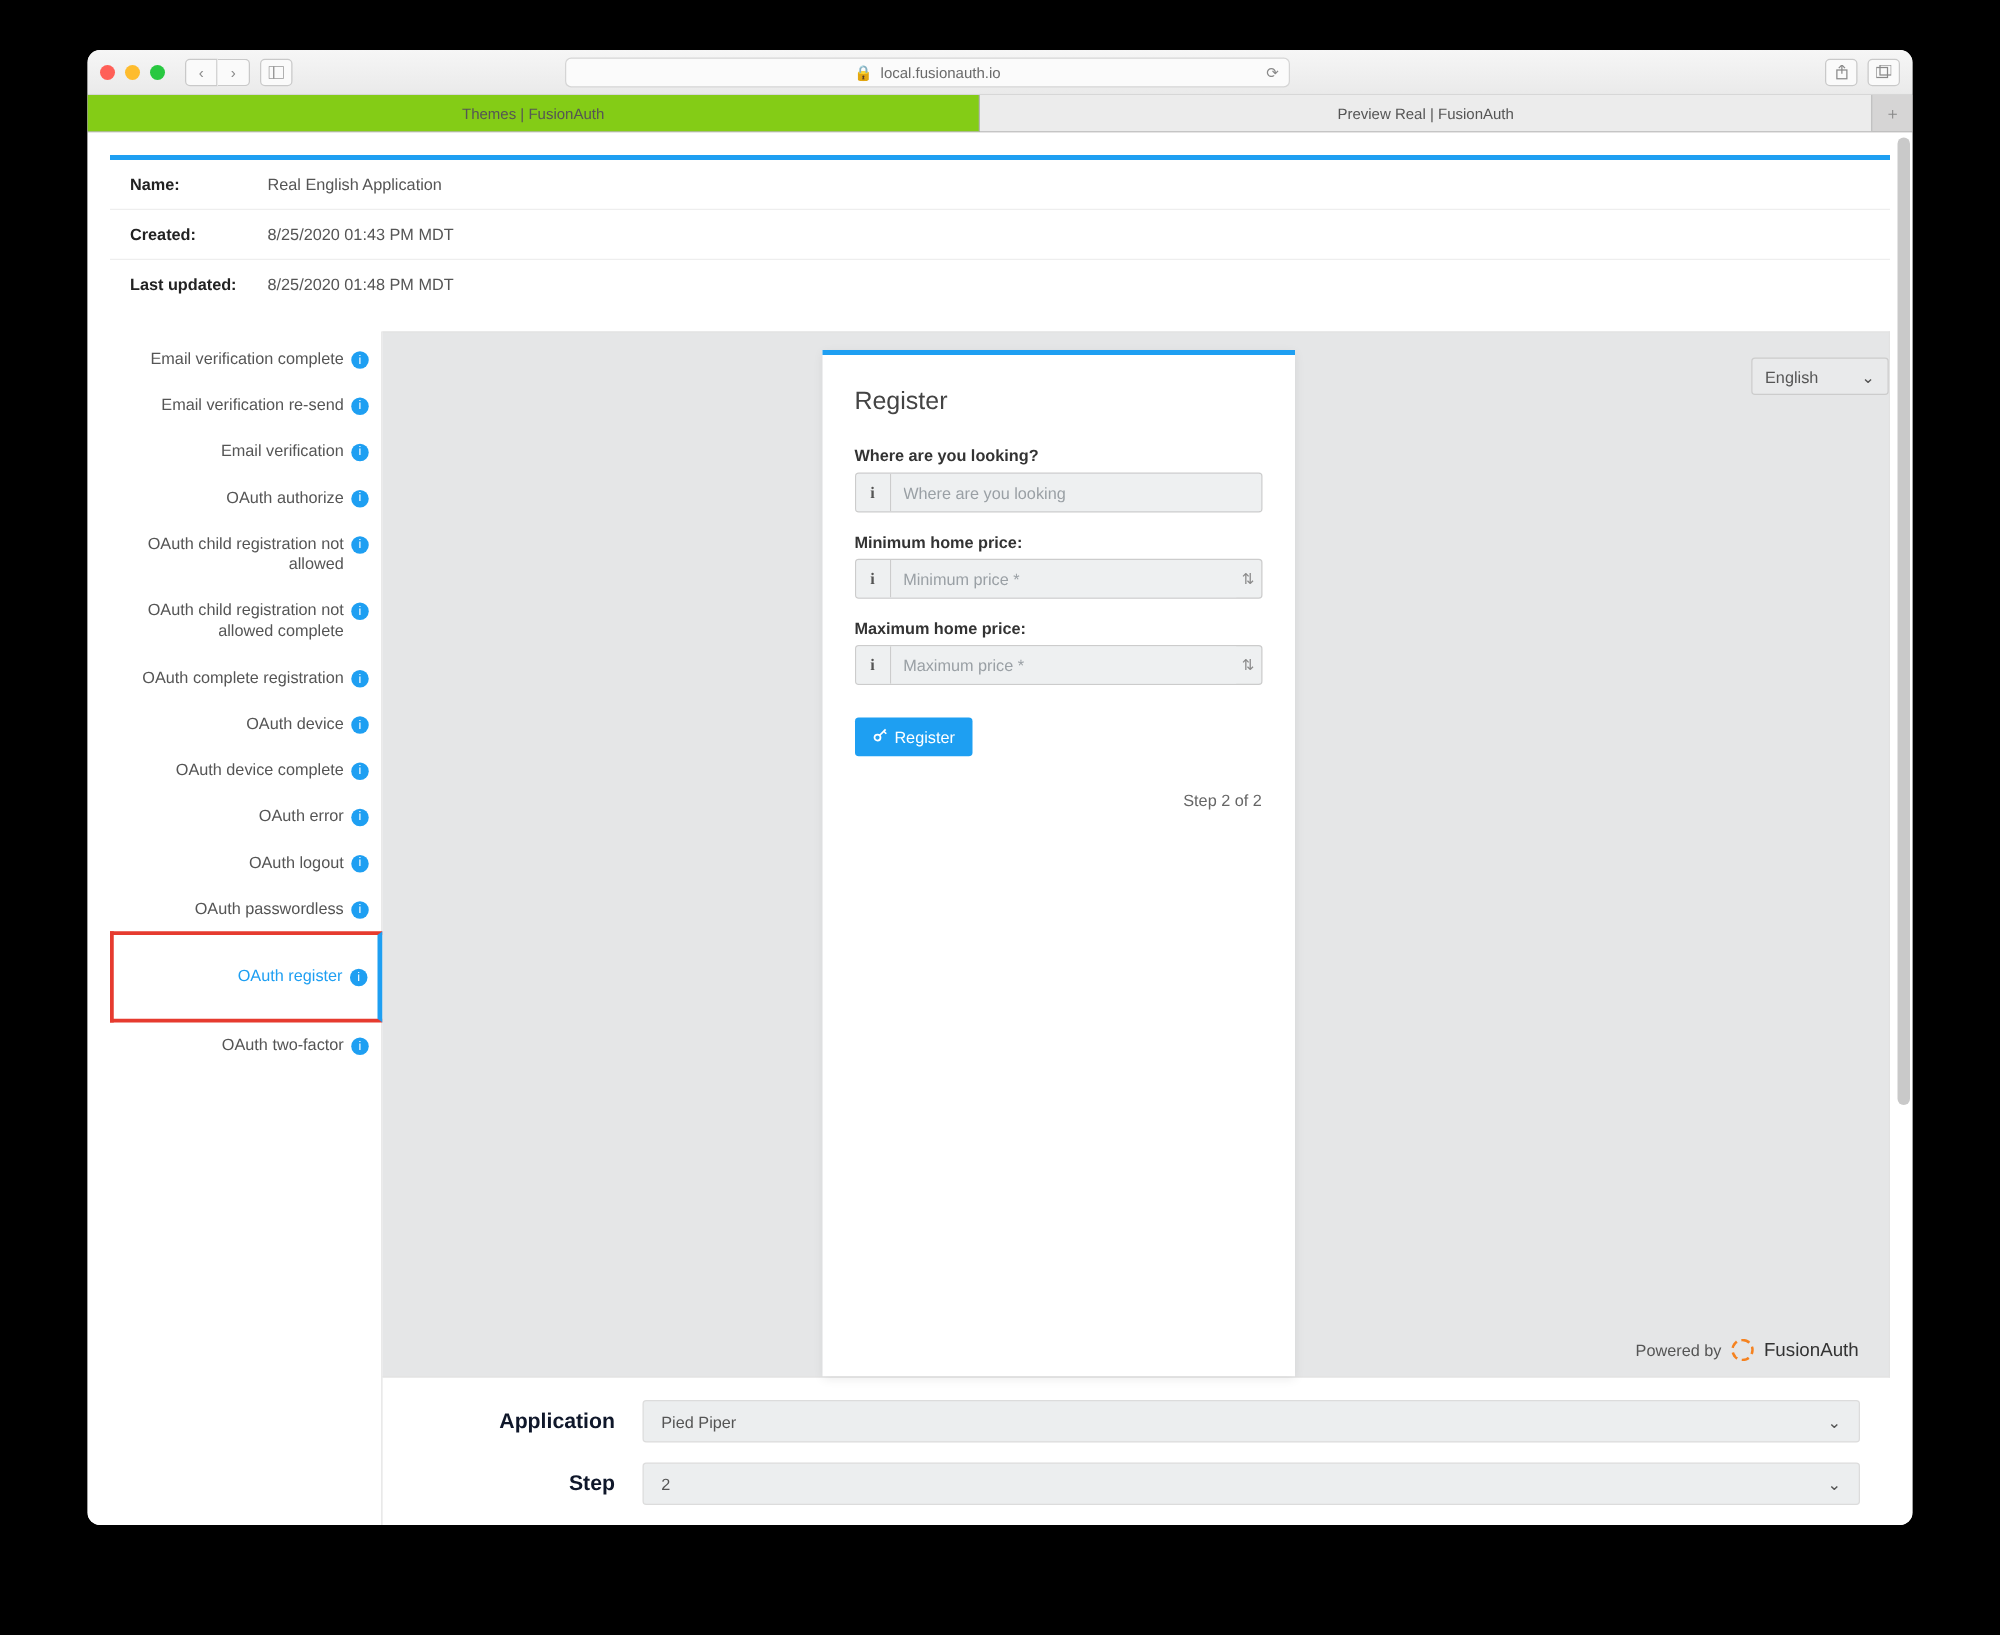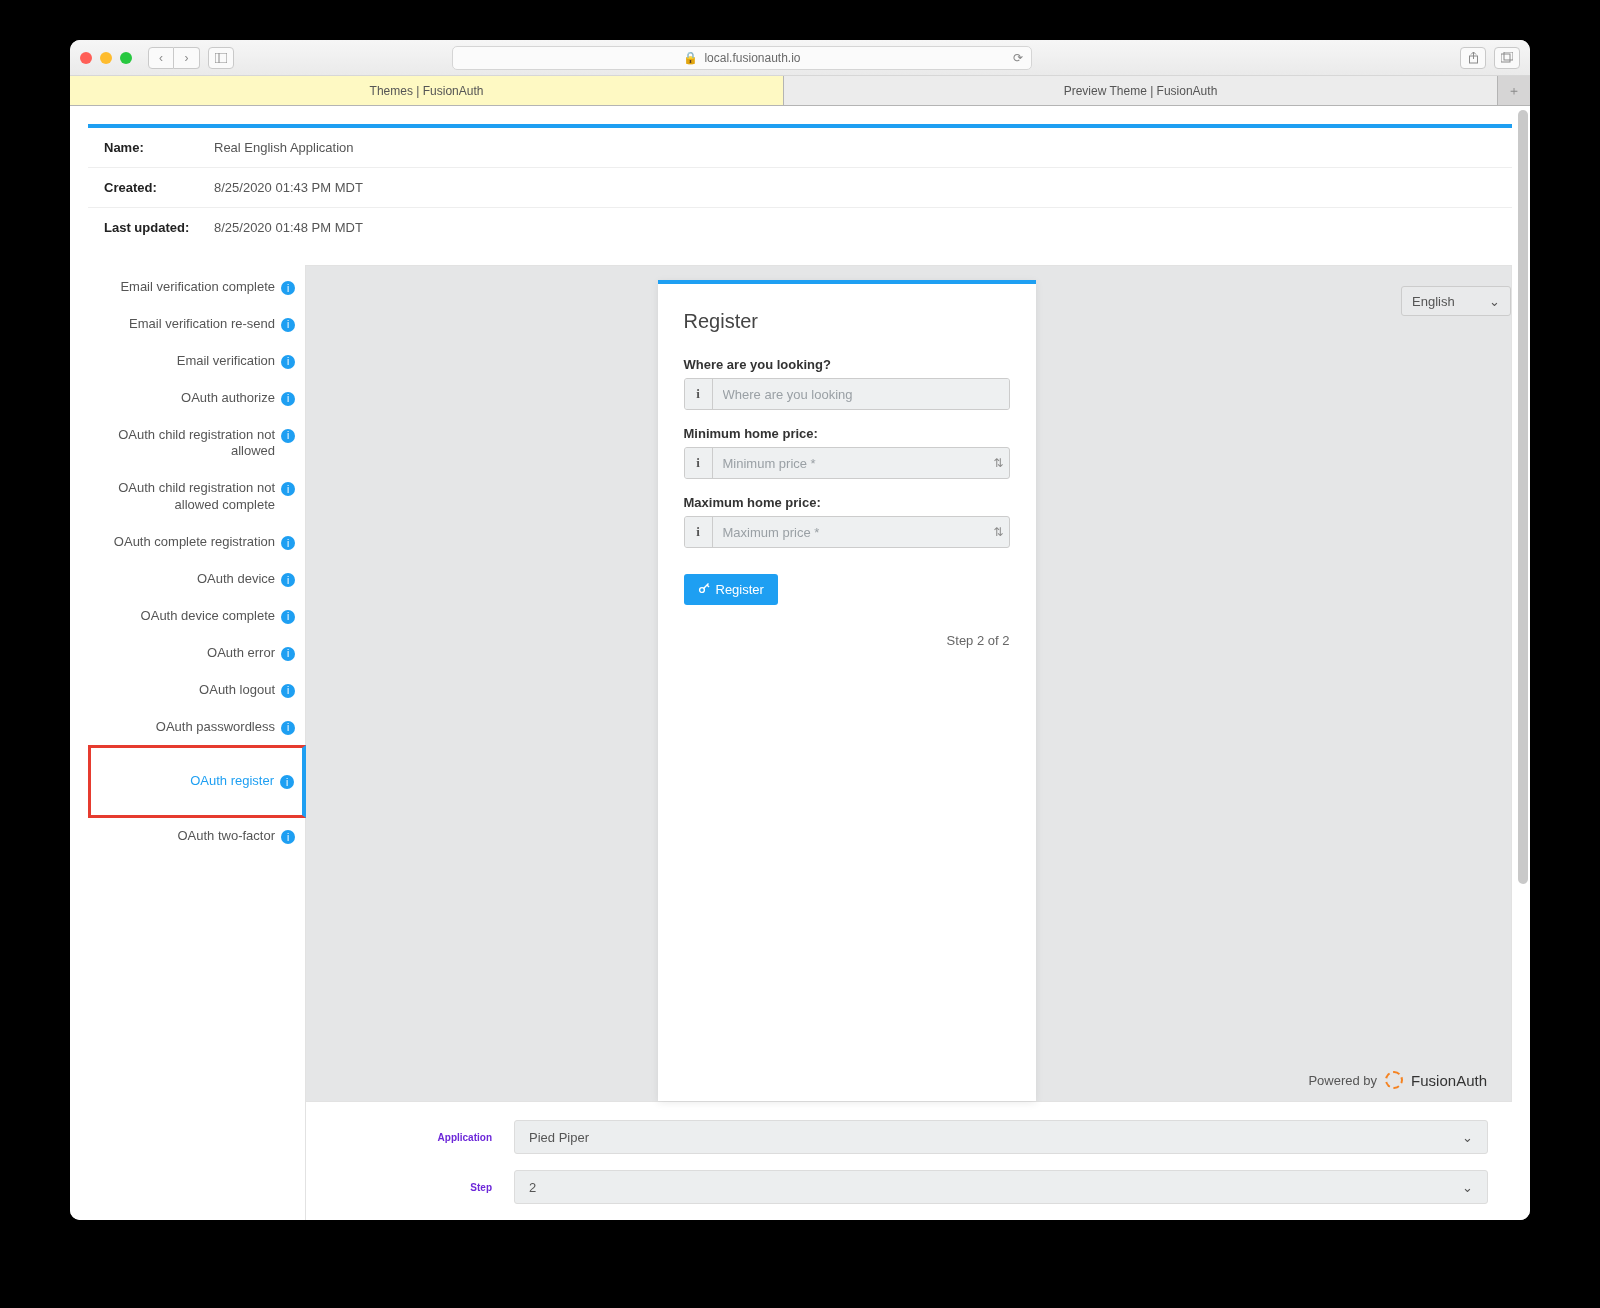--- a/index.html
+++ b/index.html
@@ -47,21 +47,21 @@
     margin:0 auto;
     height:24px;border:1px solid #d5d5d5;border-radius:5px;background:#fbfbfb;
     display:flex;align-items:center;justify-content:center;gap:6px;color:#6a6a6a;font-size:12px;
     position:relative;
   }
   .url-bar .reload{position:absolute;right:8px;color:#8a8a8a;}
   .right-btns{display:flex;gap:8px;margin-left:auto;}
   
   .tabstrip{display:flex;background:#c9c8c7;height:30px;align-items:stretch;border-bottom:1px solid #b4b4b4;}
   .tab{
-    flex:1;display:flex;align-items:center;justify-content:center;font-size:12px;color:#555;border-right:1px solid #b4b4b4;background:#fef9c3;
+    flex:1;display:flex;align-items:center;justify-content:center;font-size:12px;color:#555;border-right:1px solid #b4b4b4;background:#84cc16;
   }
   .tab.active{background:#ececec;}
   .newtab{width:32px;display:flex;align-items:center;justify-content:center;color:#888;background:#d6d5d5;}
   
   .page{flex:1;display:flex;flex-direction:column;background:#fff;overflow:hidden;position:relative;}
   .topstripe{height:4px;background:#1e9ff2;margin:18px 18px 0 18px;}
   .meta{margin:0 18px 18px 18px;border-top:0;}
   .meta-row{display:flex;padding:12px 16px;border-bottom:1px solid #eee;font-size:13px;}
   .meta-row:last-child{border-bottom:none;}
   .meta-label{width:110px;font-weight:600;color:#222;}
@@ -101,21 +101,21 @@
   }
   .step-ind{text-align:right;color:#666;font-size:13px;margin-top:28px;}
   .lang-select{
     margin:20px 0 0 14px;width:110px;height:30px;border:1px solid #ccc;border-radius:3px;background:#e9eaeb;display:flex;align-items:center;justify-content:space-between;padding:0 10px;color:#555;font-size:13px;
   }
   .powered{position:absolute;right:24px;bottom:12px;display:flex;align-items:center;gap:8px;color:#555;font-size:13px;}
   .fa-logo-ring{width:18px;height:18px;border:2px dashed #f58220;border-radius:50%;}
   .fa-word{font-weight:400;color:#333;font-size:15px;}
   .settings{padding:18px 24px 0 90px;}
   .setting-row{display:flex;align-items:center;gap:22px;margin-bottom:16px;}
-  .setting-row label{width:96px;text-align:right;font-size:10px;font-weight:600;color:#6d28d9;}
+  .setting-row label{width:96px;text-align:right;font-size:17px;font-weight:600;color:#0f172a;}
   .select{
     flex:1;height:34px;border:1px solid #dcdcdc;background:#eceeef;border-radius:3px;display:flex;align-items:center;justify-content:space-between;padding:0 14px;color:#555;font-size:13px;
   }
   .scrollbar{position:absolute;right:2px;top:4px;bottom:4px;width:10px;}
   .scrollbar .thumb{position:absolute;right:0;top:0;width:10px;height:70%;background:#c9c9c9;border-radius:6px;}
 </style>
 </head>
 <body>
 
 <div class="window">
@@ -156,21 +156,21 @@
           </svg>
       </div>
     </div>
   </div>
 
   <div class="tabstrip">
     <div class="tab">
       <span>Themes | FusionAuth</span>
     </div>
     <div class="tab active">
-      <span>Preview Theme | FusionAuth</span>
+      <span>Preview Real | FusionAuth</span>
     </div>
     <div class="newtab">＋</div>
   </div>
 
   <div class="page">
     <div class="topstripe"></div>
 
     <div class="meta">
       <div class="meta-row">
         <div class="meta-label">Name:</div>

